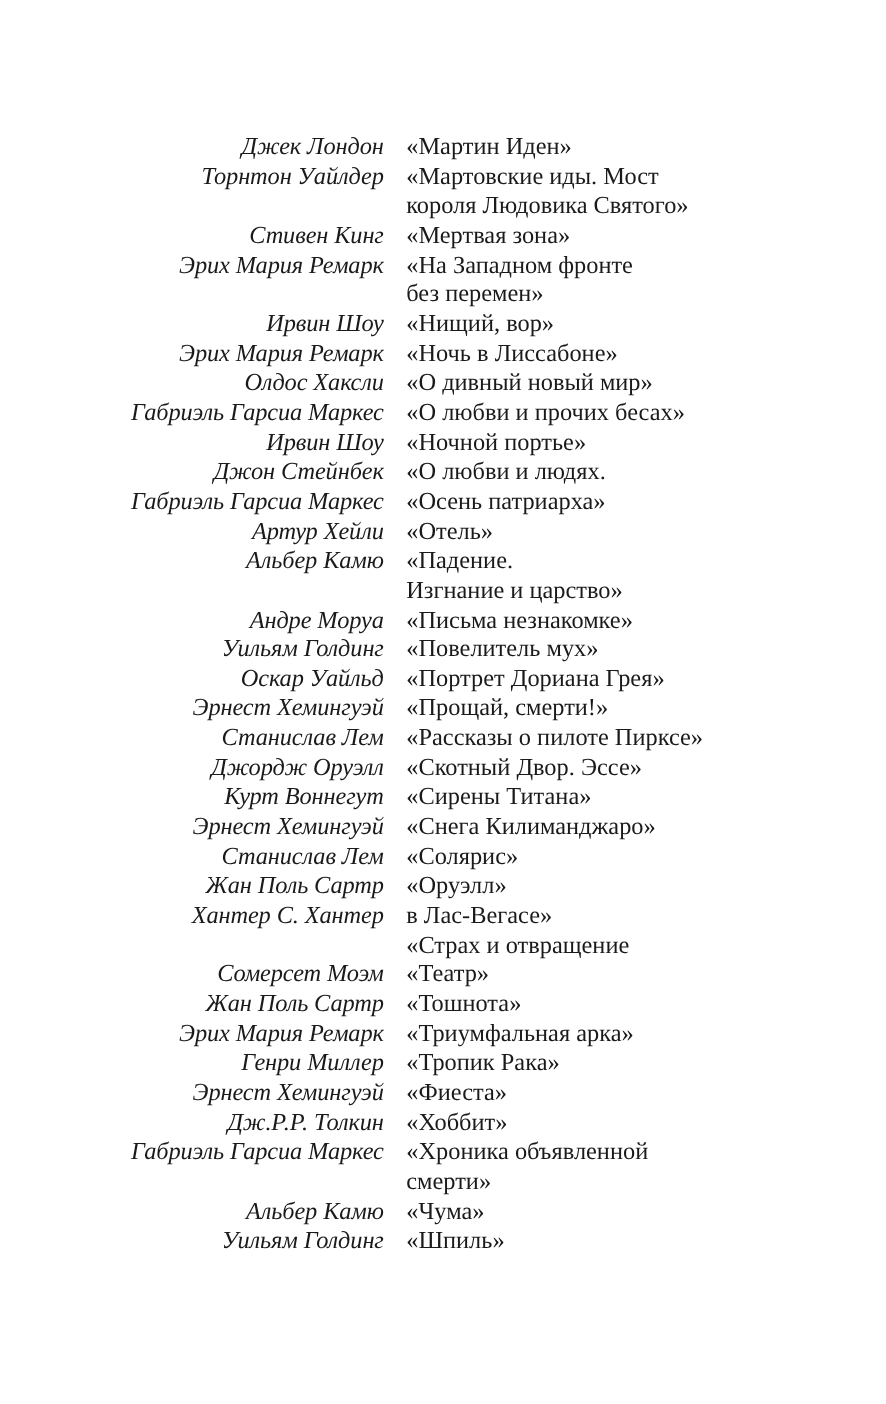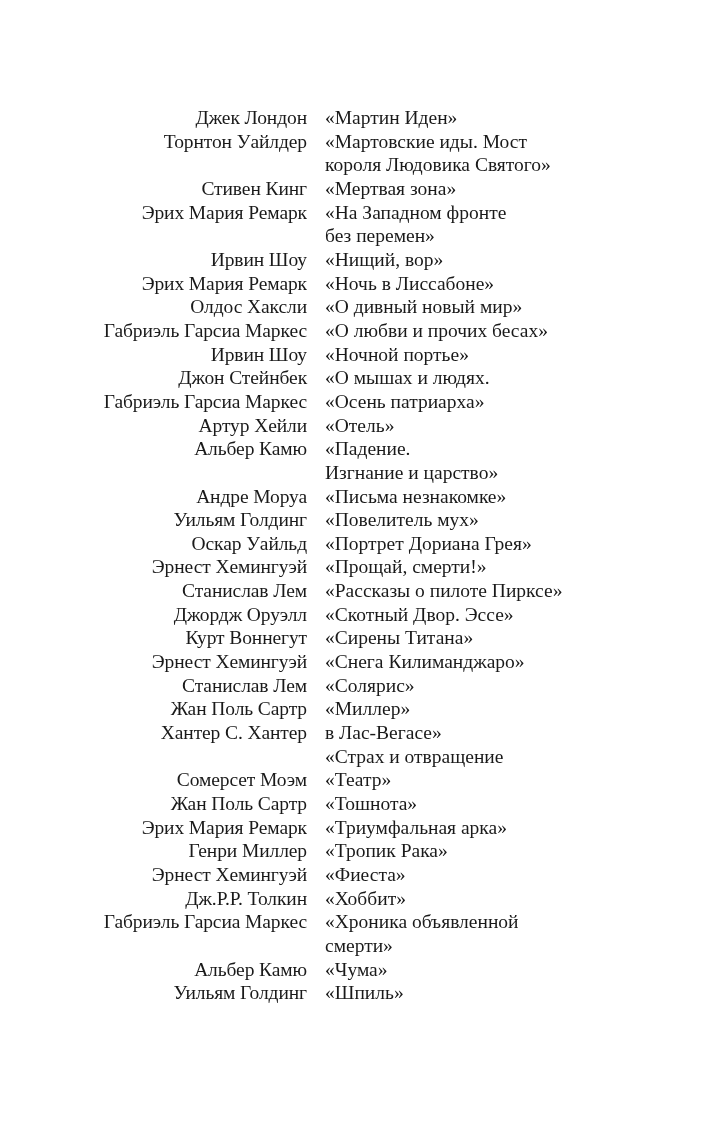--- a/index.html
+++ b/index.html
@@ -23,20 +23,21 @@
     }
     .entry {
       display: flex;
       align-items: flex-start;
       font-size: 19.5px;
       line-height: 23.66px;
     }
     .author {
       width: 307px;
       text-align: right;
+      font-style: italic;
       flex: 0 0 auto;
       white-space: nowrap;
       letter-spacing: -0.1px;
     }
     .title {
       margin-left: 18px;
       width: 280px;
       text-align: left;
       white-space: normal;
     }
@@ -101,21 +102,21 @@
     </div>
     <div class="entry">
       <div class="author">Ирвин Шоу</div>
       <div class="title">
         <span>«Ночной портье»</span>
       </div>
     </div>
     <div class="entry">
       <div class="author">Джон Стейнбек</div>
       <div class="title">
-        <span>«О мышах и людях.</span>
+        <span>«О любви и людях.</span>
       </div>
     </div>
     <div class="entry">
       <div class="author">Габриэль Гарсиа Маркес</div>
       <div class="title">
         <span>«Осень патриарха»</span>
       </div>
     </div>
     <div class="entry">
       <div class="author">Артур Хейли</div>
@@ -180,21 +181,21 @@
     </div>
     <div class="entry">
       <div class="author">Станислав Лем</div>
       <div class="title">
         <span>«Солярис»</span>
       </div>
     </div>
     <div class="entry">
       <div class="author">Жан Поль Сартр</div>
       <div class="title">
-        <span>«Миллер»</span>
+        <span>«Оруэлл»</span>
       </div>
     </div>
     <div class="entry">
       <div class="author">Хантер С. Хантер</div>
       <div class="title">
         <span>в Лас-Вегасе»</span>
         <span>«Страх и отвращение</span>
       </div>
     </div>
     <div class="entry">

